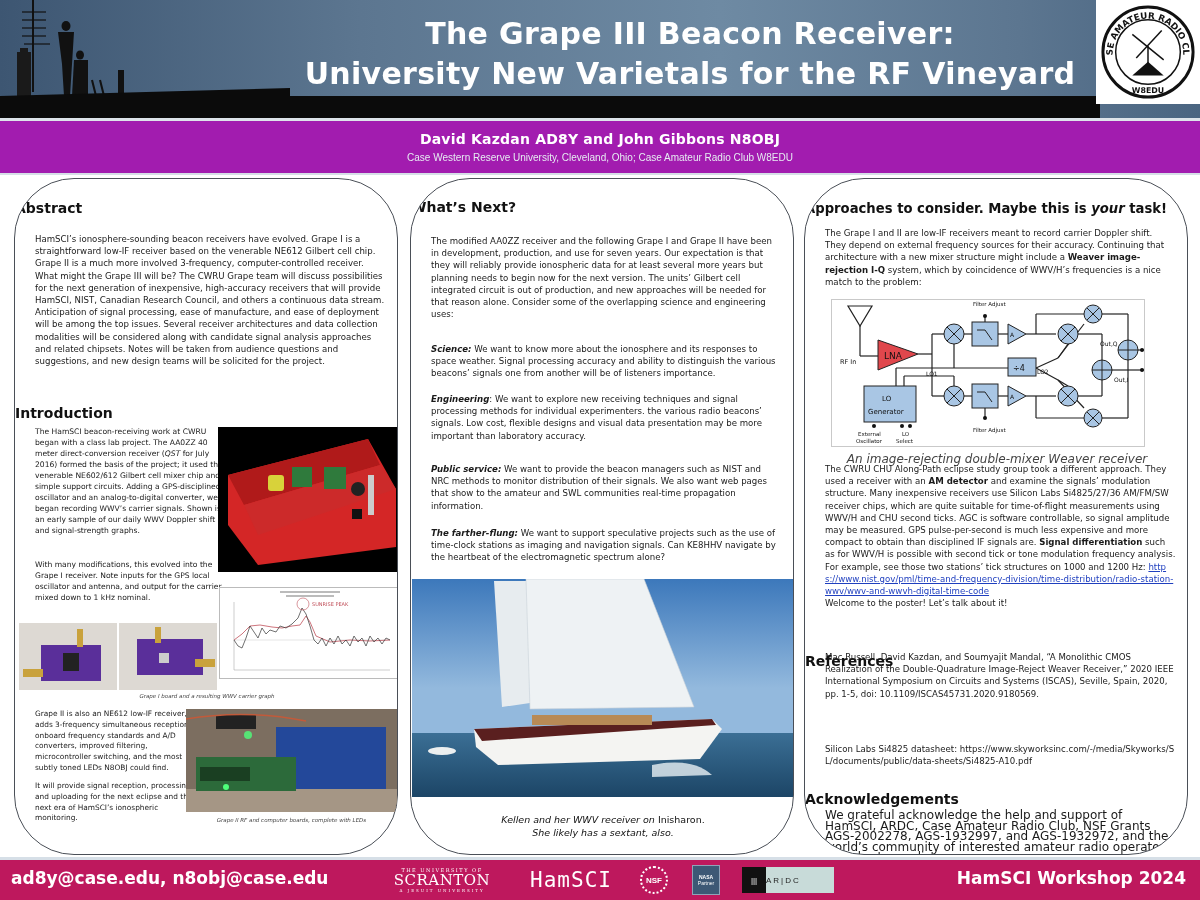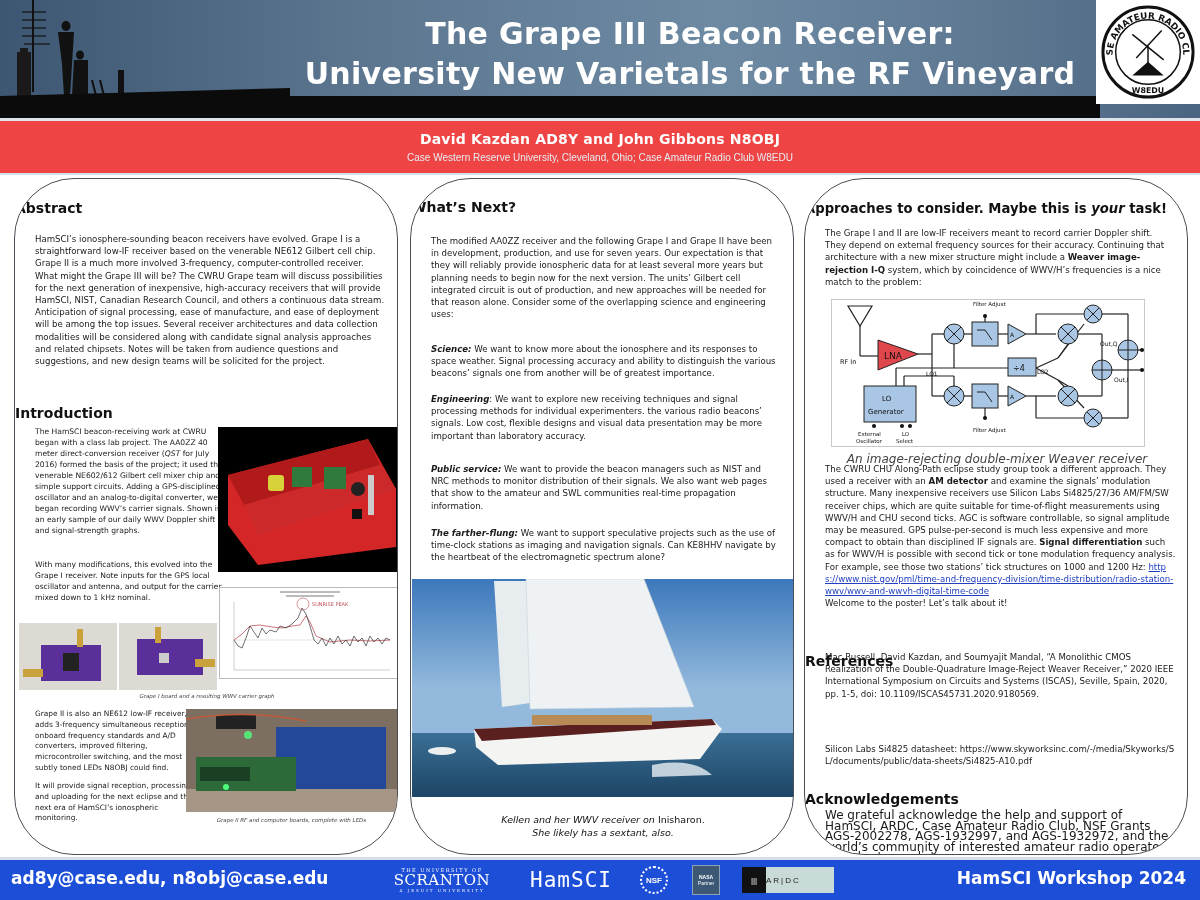--- a/index.html
+++ b/index.html
@@ -8,21 +8,21 @@
 
   
   .banner { position: absolute; left: 0; top: 0; width: 1200px; height: 118px; background: linear-gradient(90deg, #3d5672 0%, #5c7690 30%, #6e8aa3 60%, #5c7690 85%, #4a6581 100%); overflow: hidden; }
   .banner-roof { position: absolute; left: 0; top: 96px; width: 1100px; height: 22px; background: #0b0b0b; }
   .silhouette { position: absolute; left: 0; top: 0; width: 290px; height: 110px; }
   .title { position: absolute; left: 290px; top: 14px; width: 800px; text-align: center; color: #ffffff; font-family: "DejaVu Sans", sans-serif; font-weight: bold; font-size: 30px; line-height: 40px; letter-spacing: 0.3px; }
   .club-logo { position: absolute; left: 1096px; top: 0; width: 104px; height: 104px; background: #ffffff; display: flex; align-items: center; justify-content: center; }
   .club-logo svg { width: 98px; height: 98px; }
   .banner-line { position: absolute; left: 0; top: 118px; width: 1200px; height: 3px; background: #dde4ea; }
 
-  .authors { position: absolute; left: 0; top: 121px; width: 1200px; height: 52px; background: #ef4444; text-align: center; color: #ffffff; }
+  .authors { position: absolute; left: 0; top: 121px; width: 1200px; height: 52px; background: #a21caf; text-align: center; color: #ffffff; }
   .authors .names { font-family: "DejaVu Sans", sans-serif; font-weight: bold; font-size: 14px; margin-top: 10px; letter-spacing: 0.2px; }
   .authors .aff { font-size: 10px; margin-top: 5px; color: #e6ecf2; }
   .authors-line { position: absolute; left: 0; top: 173px; width: 1200px; height: 2px; background: #d6dfe7; }
 
   
   .panel { position: absolute; border: 1.5px solid #4a4f57; background: #ffffff; border-radius: 60px; overflow: hidden; }
   .p1 { left: 14px; top: 178px; width: 384px; height: 677px; }
   .p2 { left: 410px; top: 178px; width: 384px; height: 677px; }
   .p3 { left: 804px; top: 178px; width: 384px; height: 677px; }
 
@@ -38,21 +38,21 @@
   .red-box { background: #000; }
   .graph-box { background: #fff; border: 1px solid #bbb; }
   .boards { background: #d9d6d1; }
   .grape2 { background: linear-gradient(135deg, #6b5d4f 0%, #9a8a78 40%, #b8ad9f 100%); }
   .sail { background: linear-gradient(180deg, #3f7bbd 0%, #79a6d3 55%, #9fc0df 72%, #2d5f86 74%, #1f4e73 100%); }
 
   .weaver { position: absolute; left: 31px; top: 120px; width: 320px; height: 145px; border: 1px solid #c9c9c9; background: #fff; }
   .link { color: #1f3fbf; text-decoration: underline; }
 
   
-  .footer { position: absolute; left: 0; top: 860px; width: 1200px; height: 40px; background: #1d4ed8; }
+  .footer { position: absolute; left: 0; top: 860px; width: 1200px; height: 40px; background: #be185d; }
   .footer-line { position: absolute; left: 0; top: 857px; width: 1200px; height: 3px; background: #d6dfe7; }
   .footer .email { position: absolute; left: 11px; top: 8px; color: #fff; font-family: "DejaVu Sans", sans-serif; font-weight: bold; font-size: 17px; }
   .footer .workshop { position: absolute; right: 14px; top: 8px; color: #fff; font-family: "DejaVu Sans", sans-serif; font-weight: bold; font-size: 17px; }
   .logo { position: absolute; top: 4px; height: 32px; color: #fff; display: flex; flex-direction: column; align-items: center; justify-content: center; }
   .scranton .t1 { font-family: "DejaVu Serif", serif; font-size: 5px; letter-spacing: 1.5px; }
   .scranton .t2 { font-family: "DejaVu Serif", serif; font-size: 15px; letter-spacing: 0.5px; line-height: 15px; }
   .scranton .t3 { font-family: "DejaVu Serif", serif; font-size: 4px; letter-spacing: 2px; }
   .hamsci { font-family: "DejaVu Sans Mono", monospace; font-size: 21px; letter-spacing: 1px; }
   .nsf { width: 28px; height: 28px; border-radius: 50%; border: 2px dotted #fff; font-size: 8px; font-weight: bold; top: 6px; }
   .nasa { width: 28px; height: 30px; border: 1px solid #8fa3b8; background: #3d5875; font-size: 5px; top: 5px; }
@@ -188,21 +188,21 @@
         <path d="M0 10 Q60 0 120 12" stroke="#c25a3a" fill="none" stroke-width="1.5"></path>
       </svg>
     </div>
     <div class="abs caption" style="left:171px; width:211px; top:638px;">Grape II RF and computer boards, complete with LEDs</div>
   </div>
 
   <div class="panel p2">
     <h2 class="abs" style="left:0; width:384px; top:20px;">What’s Next?</h2>
     <p class="abs body-text" style="left:20px; top:56px; width:350px;">The modified AA0ZZ receiver and the following Grape I and Grape II have been in development, production, and use for seven years.  Our expectation is that they will reliably provide ionospheric data for at least several more years but planning needs to begin now for the next version. The units’ Gilbert cell integrated circuit is out of production, and new approaches will be needed for that reason alone.  Consider some of the overlapping science and engineering uses:</p>
 
-    <p class="abs body-text" style="left:20px; top:164px; width:350px;"><b class="lead">Science:</b><span> We want to know more about the ionosphere and its responses to space weather.  Signal processing accuracy and ability to distinguish the various beacons’ signals one from another will be of greatest importance.</span></p>
+    <p class="abs body-text" style="left:20px; top:164px; width:350px;"><b class="lead">Science:</b><span> We want to know more about the ionosphere and its responses to space weather.  Signal processing accuracy and ability to distinguish the various beacons’ signals one from another will be of listeners importance.</span></p>
     <p class="abs body-text" style="left:20px; top:214px; width:350px;"><b class="lead">Engineering</b><span>: We want to explore new receiving techniques and signal processing methods for individual experimenters. the various radio beacons’ signals.  Low cost, flexible designs and visual data presentation may be more important than laboratory accuracy.</span></p>
     <p class="abs body-text" style="left:20px; top:284px; width:350px;"><b class="lead">Public service:</b><span> We want to provide the beacon managers such as NIST and NRC methods to monitor distribution of their signals. We also want web pages that show to the amateur and SWL communities real-time propagation information.</span></p>
     <p class="abs body-text" style="left:20px; top:348px; width:350px;"><b class="lead">The farther-flung:</b><span> We want to support speculative projects such as the use of time-clock stations as imaging and navigation signals. Can KE8HHV navigate by the heartbeat of the electromagnetic spectrum alone?</span></p>
 
     <div class="photo sail" style="left:1px; top:400px; width:381px; height:218px;">
       <svg width="381" height="218" viewBox="0 0 381 218">
         <defs>
           <linearGradient id="sky" x1="0" y1="0" x2="0" y2="1">
             <stop offset="0" stop-color="#3c78bb"></stop>
             <stop offset="0.7" stop-color="#93b9dd"></stop>

